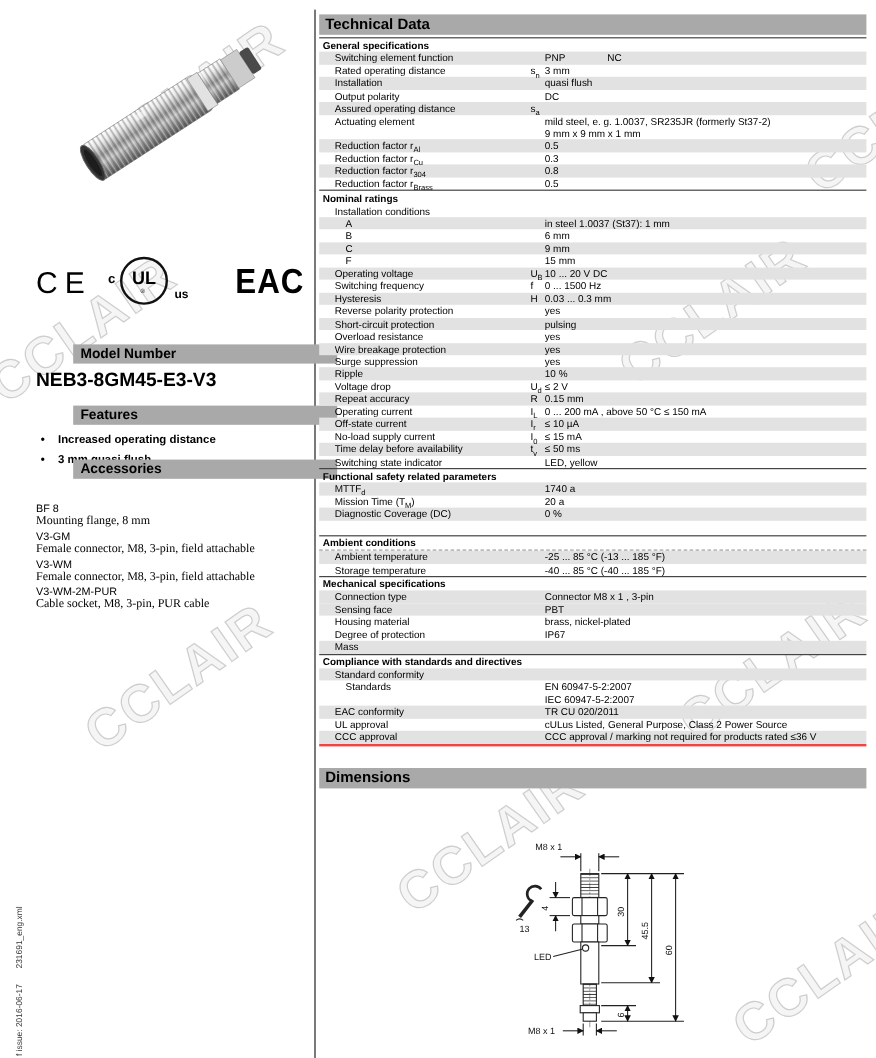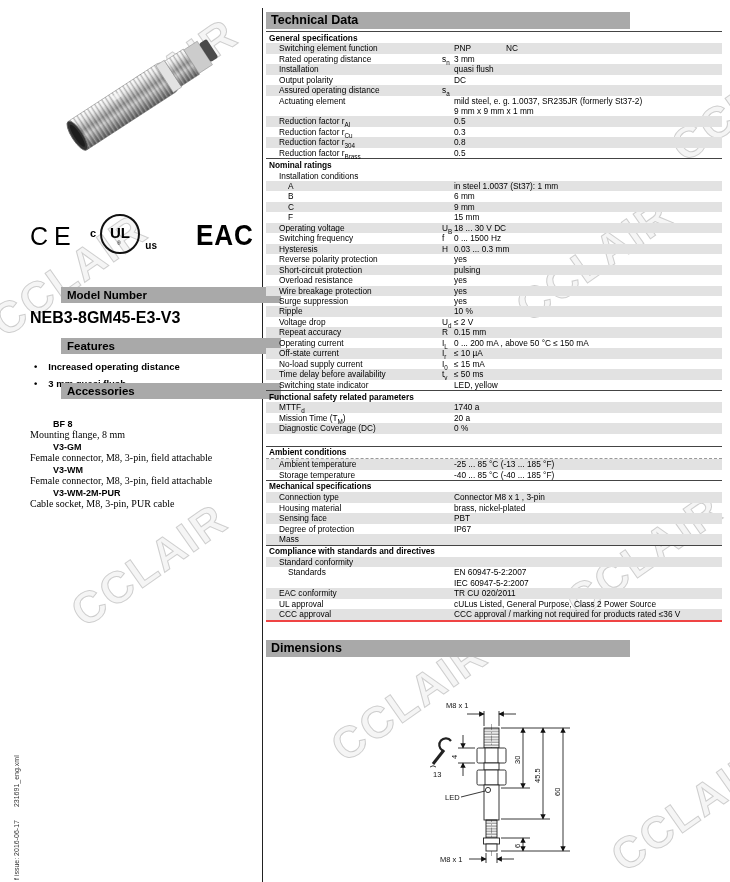--- a/index.html
+++ b/index.html
@@ -16,30 +16,30 @@
   .divider { position:absolute; left:262px; top:8px; width:1px; height:874px; background:#222; }
 
   
   .side-text { position:absolute; left:13px; top:880px; transform:rotate(-90deg);
                transform-origin:0 0; font-size:7px; color:#333; white-space:nowrap; }
   .side-text .gap { padding-left:13px; }
 
   
   .bar { position:absolute; background:#a9a9a9; font-weight:bold; color:#000; overflow:hidden; white-space:nowrap; }
   .bar-left { left:30px; width:220px; height:16px; line-height:16px; font-size:11.5px; padding-left:6px;margin-left:31px; }
-  .bar-right { left:266px; width:364px; height:17px; line-height:17px; font-size:12.5px; padding-left:5px; }
+  .bar-right { left:266px; width:456px; height:17px; line-height:17px; font-size:12.5px; padding-left:5px; }
 
   
   .model-value { position:absolute; left:30px; top:309px; font-size:16px; font-weight:bold; }
   .feat-list { position:absolute; left:34px; top:358px; list-style:none; }
   .feat-list li { display:flex; font-size:9.5px; font-weight:bold; line-height:17px; }
   .feat-list .blt { margin-right:11px; }
   .acc-list { position:absolute; left:30px; top:419px; width:225px; }
   .acc-item { margin-bottom:3px; }
-  .acc-name { font-size:9px; font-weight:bold; line-height:10.5px;margin-left:23px; }
+  .acc-name { font-size:9px; font-weight:normal; line-height:10.5px; }
   .acc-desc { font-size:10px; line-height:9.5px;font-family:Liberation Serif, serif; }
 
   
   .ce-mark { position:absolute; left:30px; top:222px; font-size:25px; letter-spacing:6px; }
   .eac-mark { position:absolute; left:196px; top:219px; font-size:29px; font-weight:bold;
               letter-spacing:1px; transform:scaleX(.9); transform-origin:0 0; }
   .ul-wrap { position:absolute; left:100px; top:214px; width:40px; height:40px; }
   .ul-circle { position:absolute; left:0; top:0; width:40px; height:40px; border:2.5px solid #111;
                border-radius:50%; display:flex; align-items:center; justify-content:center; }
   .ul-letters { font-size:15px; font-weight:bold; margin-top:-4px; }
@@ -244,21 +244,21 @@
         <div class="t-val"><span>9 mm</span></div>
       </div>
       <div class="t-row">
         <div class="t-label ind2">F</div>
         <div class="t-sym"></div>
         <div class="t-val"><span>15 mm</span></div>
       </div>
       <div class="t-row shaded">
         <div class="t-label">Operating voltage</div>
         <div class="t-sym">U<sub>B</sub></div>
-        <div class="t-val"><span>18 ... 30 V DC</span></div>
+        <div class="t-val"><span>10 ... 20 V DC</span></div>
       </div>
       <div class="t-row">
         <div class="t-label">Switching frequency</div>
         <div class="t-sym">f</div>
         <div class="t-val"><span>0 ... 1500 Hz</span></div>
       </div>
       <div class="t-row shaded">
         <div class="t-label">Hysteresis</div>
         <div class="t-sym">H</div>
         <div class="t-val"><span>0.03 ... 0.3  mm</span></div>
@@ -354,29 +354,29 @@
         <div class="t-label">Storage temperature</div>
         <div class="t-sym"></div>
         <div class="t-val"><span>-40 ... 85 °C (-40 ... 185 °F)</span></div>
       </div>
       <div class="t-sec-header">Mechanical specifications</div>
       <div class="t-row shaded">
         <div class="t-label">Connection type</div>
         <div class="t-sym"></div>
         <div class="t-val"><span>Connector M8 x 1 , 3-pin</span></div>
       </div>
+      <div class="t-row shaded">
+        <div class="t-label">Sensing face</div>
+        <div class="t-sym"></div>
+        <div class="t-val"><span>PBT</span></div>
+      </div>
       <div class="t-row">
         <div class="t-label">Housing material</div>
         <div class="t-sym"></div>
         <div class="t-val"><span>brass, nickel-plated</span></div>
-      </div>
-      <div class="t-row shaded">
-        <div class="t-label">Sensing face</div>
-        <div class="t-sym"></div>
-        <div class="t-val"><span>PBT</span></div>
       </div>
       <div class="t-row">
         <div class="t-label">Degree of protection</div>
         <div class="t-sym"></div>
         <div class="t-val"><span>IP67</span></div>
       </div>
       <div class="t-row shaded">
         <div class="t-label">Mass</div>
         <div class="t-sym"></div>
       </div>

